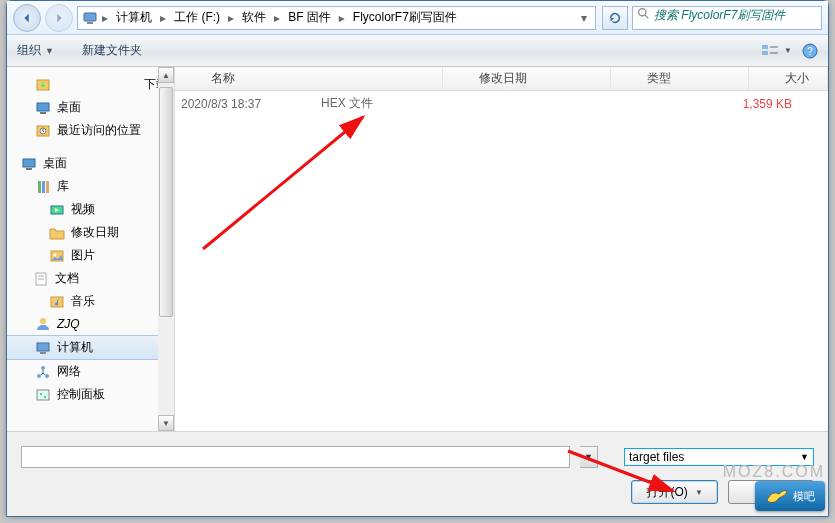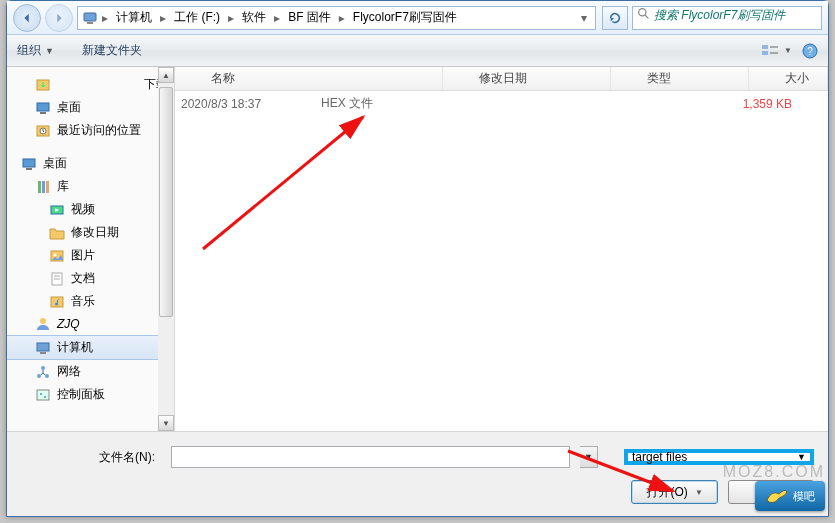--- a/index.html
+++ b/index.html
@@ -171,22 +171,22 @@
     flex:1; height:22px;
     border:1px solid #abadb3; background:#fff;
     padding:0 4px;
   }
   .dd-btn{
     width:18px;height:22px;border:1px solid #abadb3;border-left:none;
     background:linear-gradient(#f6f6f6,#ddd); display:flex;align-items:center;justify-content:center;
     font-size:9px;color:#333;
   }
   .comboselect{
-    width:190px;height:16px;border:4px solid #0ea5e9;background:#fff;
-    display:flex;align-items:center;justify-content:space-between;padding:0 4px;
+    width:190px;height:16px;border:1px solid #0ea5e9;background:#fff;
+    display:flex;align-items:center;justify-content:space-between;padding:8px 4px;
   }
   .buttonsrow{display:flex;justify-content:flex-end;gap:10px;margin-top:12px;}
   .winbtn{
     min-width:86px;height:24px;
     border:1px solid #8a8a8a;
     background:linear-gradient(#fdfdfd,#e4e4e4);
     border-radius:3px;
     padding:0 14px;
     display:flex;align-items:center;justify-content:center;
   }
@@ -340,21 +340,21 @@
             <span>修改日期</span>
           </div>
           <div class="tree-item" style="padding-left: 42px;">
             <svg class="tico" viewBox="0 0 16 16">
               <rect x="2" y="3" width="12" height="10" fill="#f5c869" stroke="#c89a3e"></rect>
               <circle cx="6" cy="7" r="1.5" fill="#fff"></circle>
               <path d="M3 12l3-3 3 2 3-4 2 5z" fill="#6e9de0"></path>
             </svg>
             <span>图片</span>
           </div>
-          <div class="tree-item" style="padding-left: 42px; text-align: center;">
+          <div class="tree-item" style="padding-left: 26px; text-align: center;">
             <svg class="tico" viewBox="0 0 16 16">
               <rect x="3" y="2" width="10" height="12" fill="#fff" stroke="#aaa"></rect>
               <line x1="5" y1="5" x2="11" y2="5" stroke="#aaa"></line>
               <line x1="5" y1="8" x2="11" y2="8" stroke="#aaa"></line>
             </svg>
             <span>文档</span>
           </div>
           <div class="tree-item" style="padding-left: 42px;">
             <svg class="tico" viewBox="0 0 16 16">
               <rect x="2" y="3" width="12" height="10" fill="#f5c869" stroke="#c89a3e"></rect>
@@ -424,21 +424,20 @@
               </marker>
             </defs>
           <line x1="10" y1="140" x2="170" y2="8" stroke="#e11" stroke-width="3" marker-end="url(#ah1)"></line>
         </svg>
       </div>
     </div>
   </div>
 
   <div class="bottompanel">
     <div class="formrow">
-      <div class="lbl"><span>文件名(N):</span></div>
       <input type="text" value="" style="">
       <div class="dd-btn">▼</div>
       <div style="width:6px"></div>
       <div class="comboselect">
         <span>target files</span>
         <span style="font-size:9px;">▼</span>
       </div>
     </div>
     <div class="buttonsrow">
       <div class="winbtn default">

